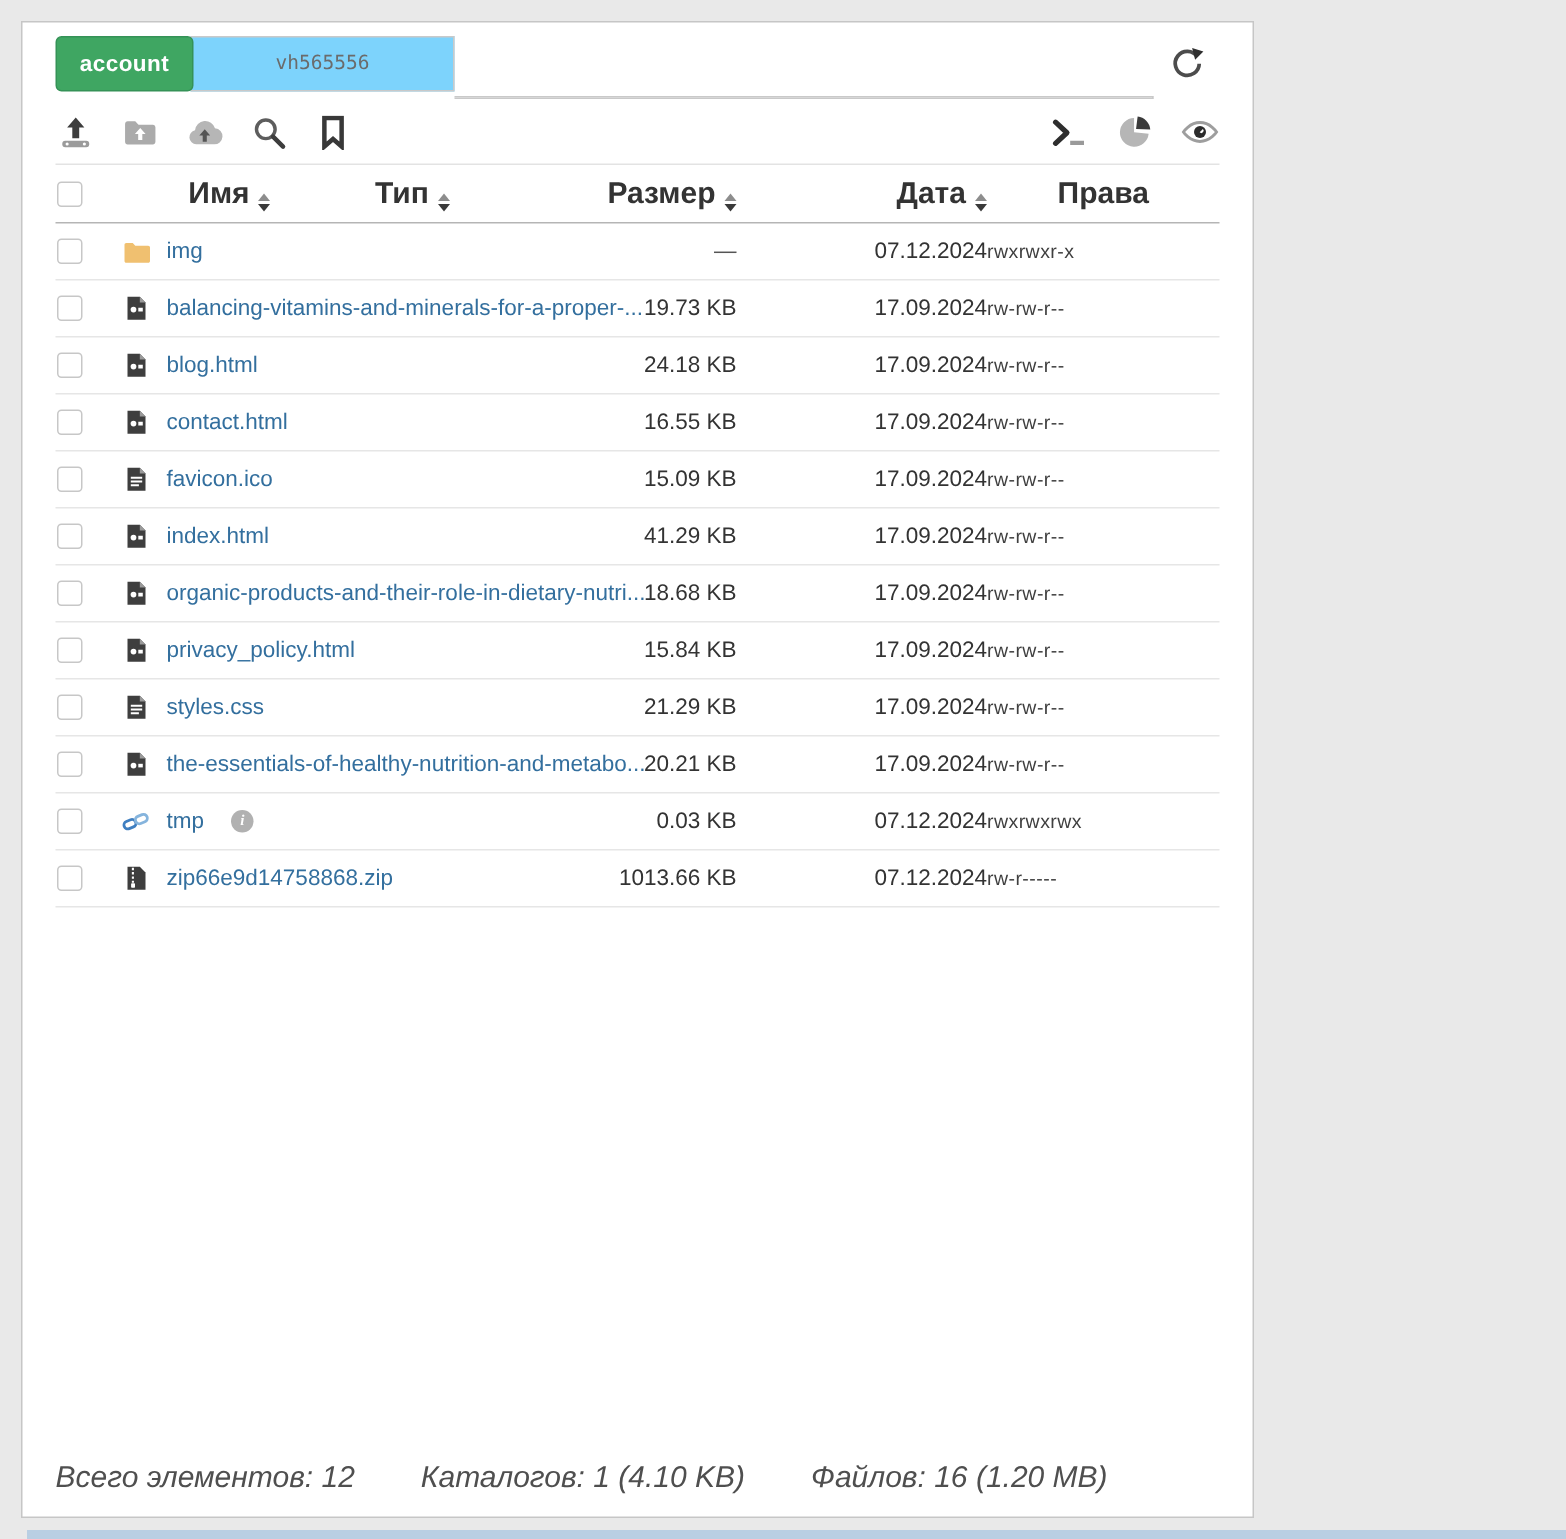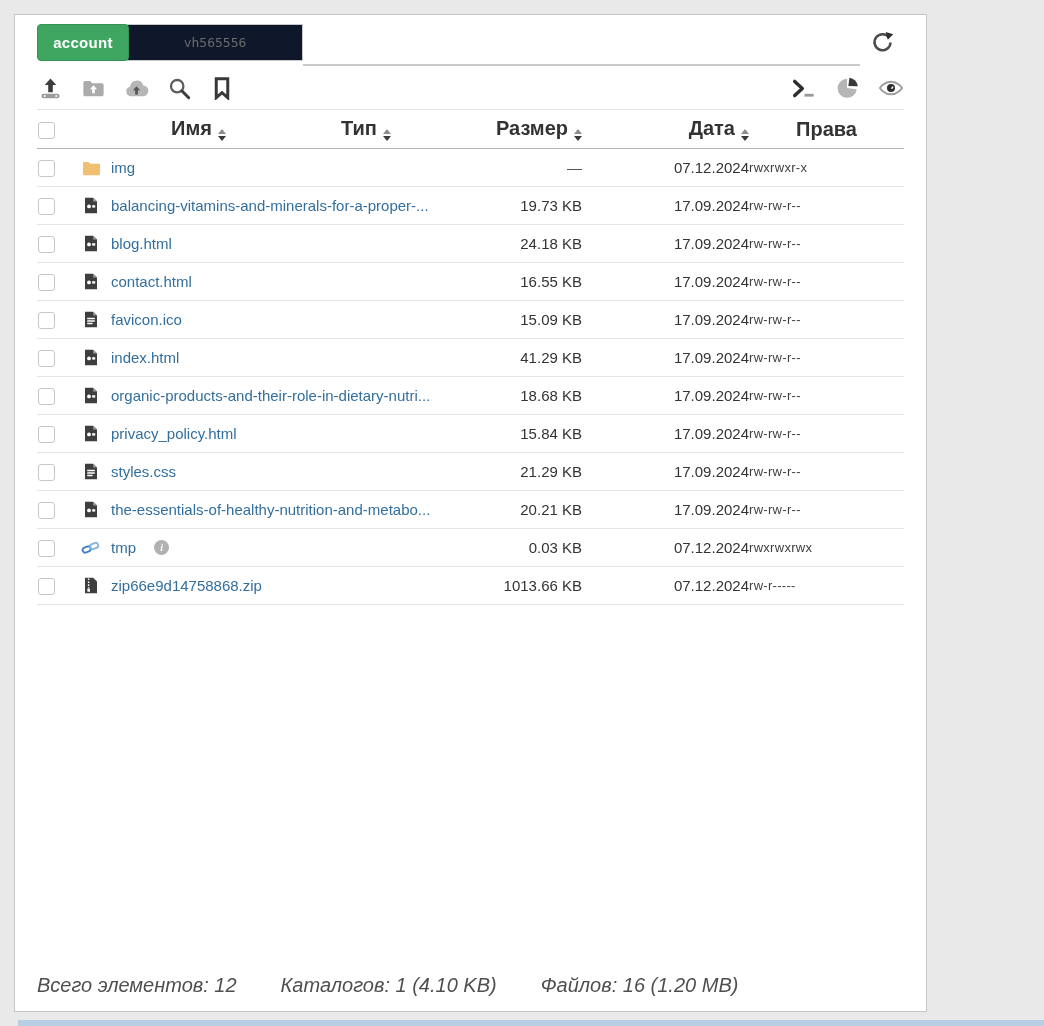--- a/index.html
+++ b/index.html
@@ -1,27 +1,27 @@
 <!DOCTYPE html>
 <html><head>
 <meta charset="utf-8">
 <style>
   html,body{margin:0;padding:0;width:1044px;height:1026px;overflow:hidden;
     background:#e9e9e9;font-family:"Liberation Sans",sans-serif;}
-  .panel{box-sizing:border-box;width:913px;height:998px;margin:14px 0 0 14px;
+  .panel{box-sizing:border-box;width:822px;height:998px;margin:14px 0 0 14px;
     background:#fff;border:1px solid #c6c6c6;padding:0 22px;
     display:flex;flex-direction:column;}
   .bottom-strip{height:6px;background:#b9cfe3;margin:8px 0 0 18px;}
 
   
   .topbar{display:flex;align-items:stretch;height:37px;margin-top:9px;}
   .acct{box-sizing:border-box;width:92px;background:#3fa662;border:1px solid #359257;
     border-radius:4px;color:#fff;font-weight:bold;font-size:15px;letter-spacing:.3px;
     font-family:"Liberation Sans",sans-serif;cursor:pointer;position:relative;z-index:2;}
-  .userseg{box-sizing:border-box;width:176px;margin-left:-2px;background:#0f172a;
+  .userseg{box-sizing:border-box;width:176px;margin-left:-2px;background:#7dd3fc;
     border:1px solid #c9c9c9;display:flex;align-items:center;justify-content:center;
     color:#6b6b6b;font:13px "DejaVu Sans Mono",monospace;}
   .path{box-sizing:border-box;flex:1;border:1px solid #c9c9c9;border-left:none;
     padding:0 12px;font:14px "DejaVu Sans Mono",monospace;color:#333;outline:none;background:#fff;margin-top:40px;}
   .refresh{width:44px;display:flex;align-items:center;justify-content:center;cursor:pointer;}
 
   
   .toolbar{display:flex;justify-content:space-between;align-items:center;
     height:42px;margin-top:6px;}
   .tgroup{display:flex;align-items:center;gap:17px;}

